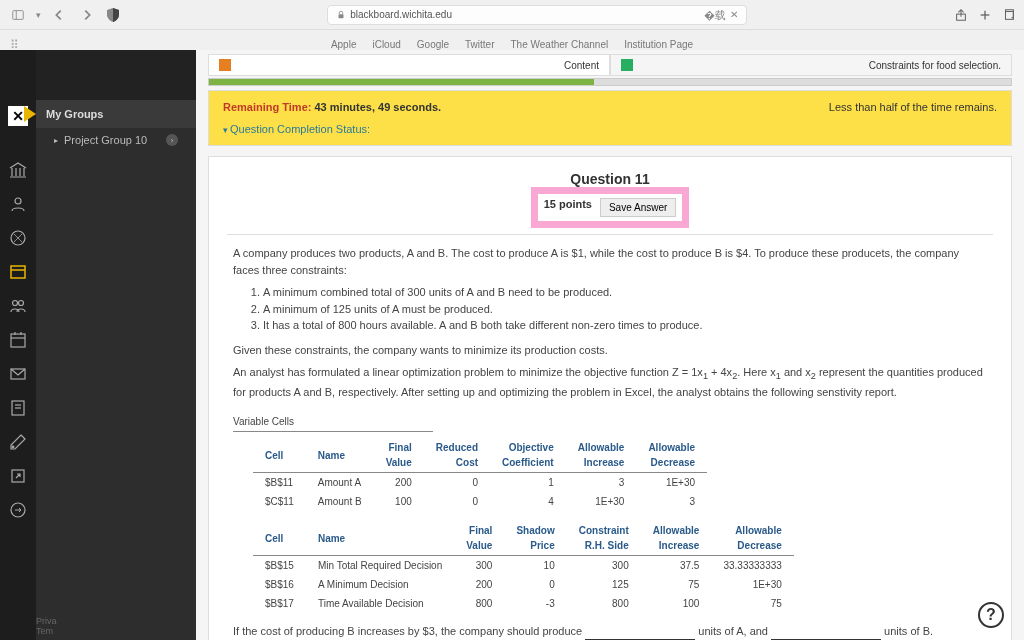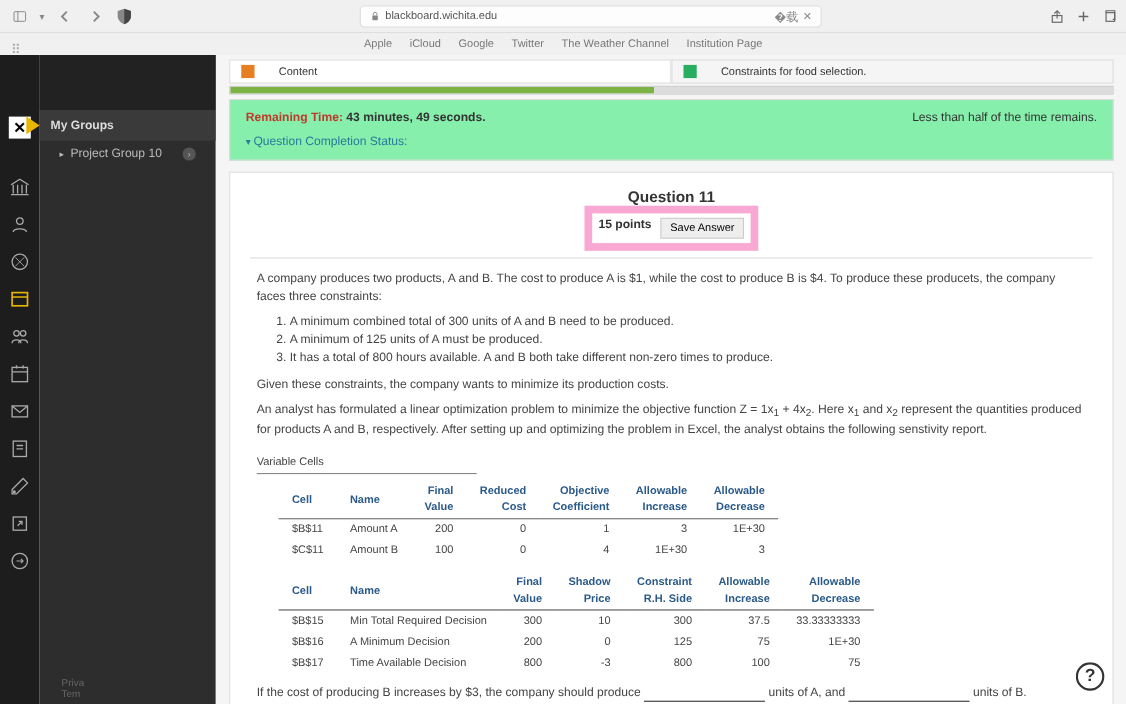--- a/index.html
+++ b/index.html
@@ -6,43 +6,43 @@
 body { background: #f5f5f5; font-size: 11px; color: #333; overflow: hidden; }
 .browser-chrome { height: 30px; background: #f0f0f0; display: flex; align-items: center; padding: 0 8px; gap: 8px; border-bottom: 1px solid #ddd; }
 .nav-btn { width: 20px; height: 20px; display: flex; align-items: center; justify-content: center; color: #888; cursor: pointer; }
 .nav-btn svg { width: 14px; height: 14px; }
 .shield-icon { width: 16px; height: 16px; color: #666; }
 .addr-bar { flex: 1; max-width: 420px; margin: 0 auto; background: #fdfdfd; border: 1px solid #ddd; border-radius: 4px; height: 20px; display: flex; align-items: center; padding: 0 8px; font-size: 10px; color: #555; gap: 4px; }
 .addr-bar .lock { width: 10px; height: 10px; }
 .addr-right { margin-left: auto; display: flex; align-items: center; gap: 4px; color: #888; }
 .top-right-icons { display: flex; gap: 10px; margin-left: auto; color: #666; }
 .top-right-icons svg { width: 14px; height: 14px; }
-.bookmarks-bar { height: 20px; background: #f0f0f0; display: flex; align-items: center; padding: 0 8px; gap: 16px; font-size: 10px; color: #777; justify-content: center; }
+.bookmarks-bar { height: 20px; background: #f0f0f0; display: flex; align-items: flex-end; padding: 0 8px; gap: 16px; font-size: 10px; color: #777; justify-content: center; }
 .bookmarks-bar span { cursor: pointer; }
 .drag-dots { position: absolute; left: 10px; top: 38px; color: #aaa; font-size: 12px; letter-spacing: 1px; }
 .main { display: flex; height: calc(100vh - 50px); }
 .dark-sidebar { width: 36px; background: #1d1d1d; display: flex; flex-direction: column; align-items: center; padding-top: 110px; gap: 14px; position: relative; }
 .dark-sidebar .sb-icon { width: 20px; height: 20px; color: #aaa; cursor: pointer; display: flex; align-items: center; justify-content: center; }
 .dark-sidebar .sb-icon.active { color: #e8b500; }
 .course-nav { width: 160px; background: #2d2d2d; color: #ddd; padding: 0; position: relative; }
 .my-groups-box { background: #3a3a3a; padding: 8px 10px; font-size: 11px; font-weight: bold; position: relative; }
 .close-x { position: absolute; left: -28px; top: 6px; background: #fff; color: #000; width: 20px; height: 20px; display: flex; align-items: center; justify-content: center; font-weight: bold; cursor: pointer; font-size: 14px; }
 .yellow-arrow { width: 0; height: 0; border-top: 8px solid transparent; border-bottom: 8px solid transparent; border-left: 12px solid #e8b500; position: absolute; left: -12px; top: 6px; }
 .project-group { padding: 6px 18px; color: #bbb; font-size: 11px; display: flex; align-items: center; gap: 6px; }
 .project-group .chev { width: 12px; height: 12px; background: #555; border-radius: 50%; display: flex; align-items: center; justify-content: center; margin-left: auto; font-size: 8px; }
-.priv-footer { position: absolute; bottom: 4px; left: 20px; font-size: 9px; color: #666; }
+.priv-footer { position: absolute; bottom: 4px; left: 0; font-size: 9px; color: #666; }
 .content-area { flex: 1; background: #f5f5f5; overflow-y: auto; padding: 0 12px 40px 12px; }
 .tabs-row { display: flex; margin-top: 4px; }
-.tab { flex: 1; background: #f5f5f5; border: 1px solid #ddd; padding: 4px 10px; font-size: 10px; display: flex; align-items: center; gap: 22px; cursor: pointer; }
+.tab { flex: 1; background: #f5f5f5; border: 1px solid #ddd; padding: 4px 10px; font-size: 10px; display: flex; align-items: center; gap: 22px; cursor: pointer; justify-content: space-between; }
 .tab.active { background: #fff; }
 .tab-icon { width: 12px; height: 12px; }
 .tab-icon.orange { background: #e67e22; }
 .tab-icon.green { background: #27ae60; }
 .progress-bar { height: 8px; background: linear-gradient(to right, #7cb342 0%, #7cb342 48%, #ddd 48%, #ddd 100%); margin-top: 2px; border: 1px solid #ccc; }
-.timer-panel { background: #86efac; border: 1px solid #ddd; padding: 10px 14px; margin-top: 4px; }
+.timer-panel { background: #fde047; border: 1px solid #ddd; padding: 10px 14px; margin-top: 4px; }
 .timer-row { display: flex; justify-content: space-between; font-size: 11px; }
 .timer-row .rt-label { color: #c0392b; font-weight: bold; }
 .timer-row .rt-val { font-weight: bold; color: #333; }
 .timer-row .rt-right { color: #333; }
 .qcs { color: #2a7a9a; font-size: 11px; margin-top: 10px; }
 .qcs::before { content: "▾ "; font-size: 9px; }
 .question-panel { background: #fff; border: 1px solid #ddd; padding: 14px 18px; margin-top: 10px; }
 .q-header { display: flex; justify-content: space-between; align-items: center; border-bottom: 1px solid #ddd; padding-bottom: 6px; margin-bottom: 10px; flex-direction: column; }
 .q-title { font-size: 14px; font-weight: bold; }
 .q-points-box { display: flex; align-items: flex-start; gap: 8px; border: 7px solid #f9a8d4; padding: 4px 6px; }

